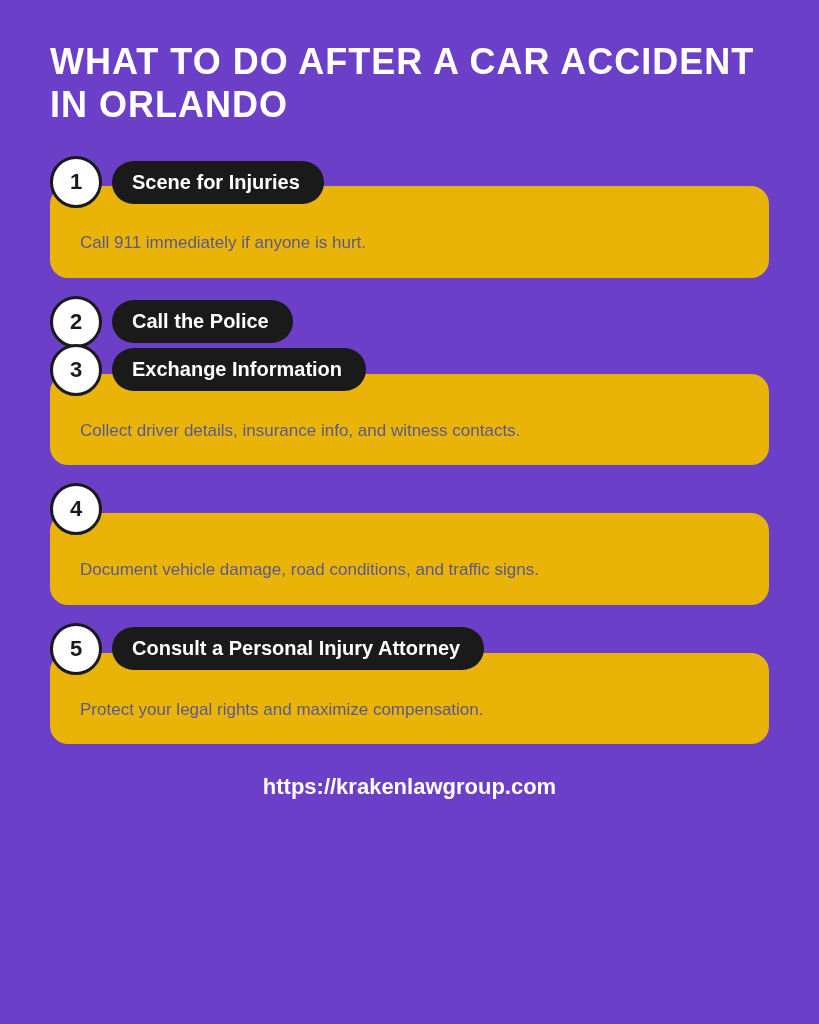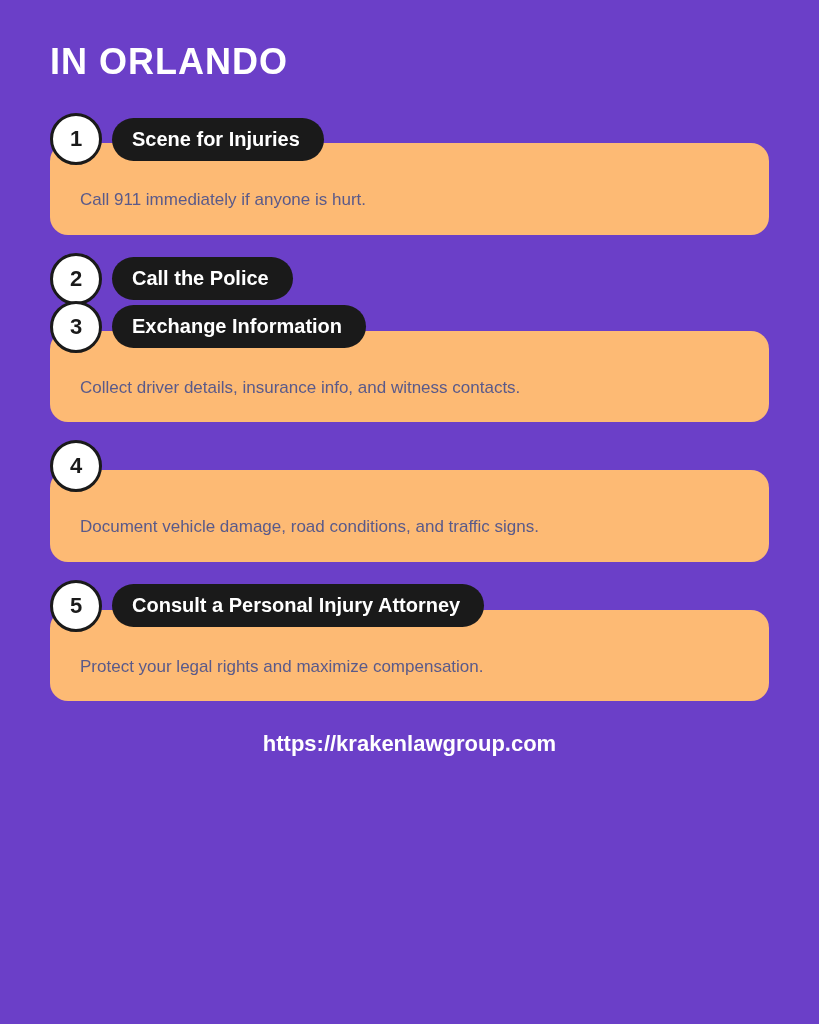--- a/index.html
+++ b/index.html
@@ -74,21 +74,21 @@
       color: #FFFFFF;
       font-size: 20px;
       font-weight: 700;
       padding: 10px 24px 10px 20px;
       border-radius: 30px;
       margin-left: 10px;
       position: relative;
     }
 
     .step-body {
-      background-color: #fdba74;
+      background-color: #eab308;
       border-radius: 18px;
       padding: 36px 30px 22px 30px;
       position: relative;
       z-index: 1;
     }
 
     .step-description {
       color: #5a5a8a;
       font-size: 17px;
       line-height: 1.5;
@@ -99,20 +99,21 @@
       margin-top: 30px;
       color: #FFFFFF;
       font-size: 22px;
       font-weight: 700;
     }
   </style>
 </head>
 <body>
 
 <div class="page-title">
+  <h1>WHAT TO DO AFTER A CAR ACCIDENT</h1>
   <h1>IN ORLANDO</h1>
 </div>
 
 <div class="steps-container">
 <div class="step-wrapper">
       <div class="step-header">
         <div class="step-number">1</div>
         <div class="step-title-pill">Scene for Injuries</div>
       </div>
       <div class="step-body">

